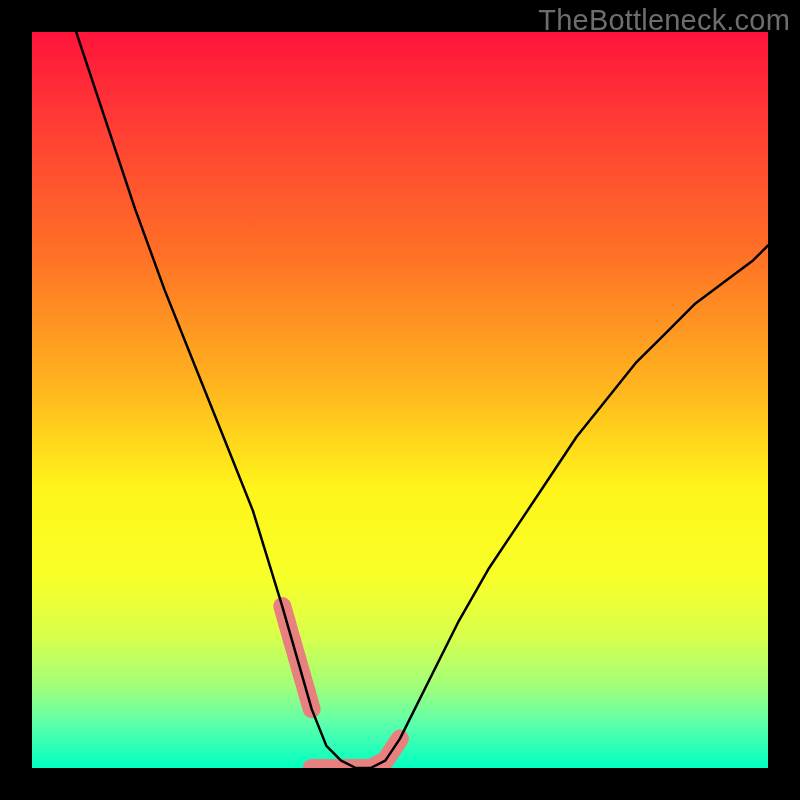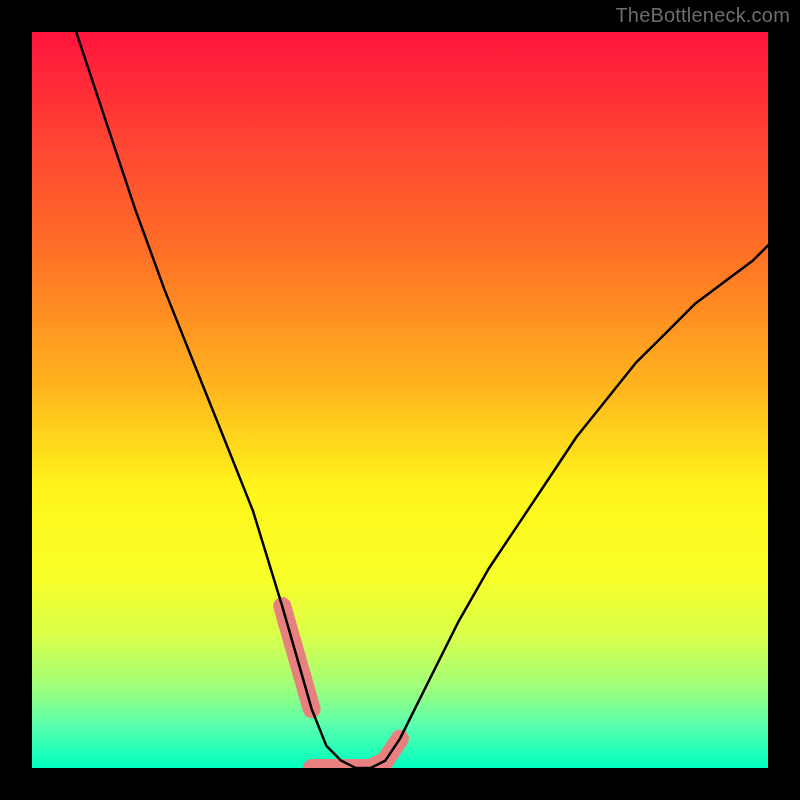--- a/index.html
+++ b/index.html
@@ -24,21 +24,21 @@
     top: 32px;
     width: 736px;
     height: 736px;
     overflow: hidden;
   }
   .watermark {
     position: absolute;
     top: 4px;
     right: 10px;
     font-family: Arial, Helvetica, sans-serif;
-    font-size: 20px;
+    font-size: 29px;
     color: #6d6d6d;
     letter-spacing: 0.2px;
   }
   svg {
     display: block;
   }
 </style>
 </head>
 <body>
 

